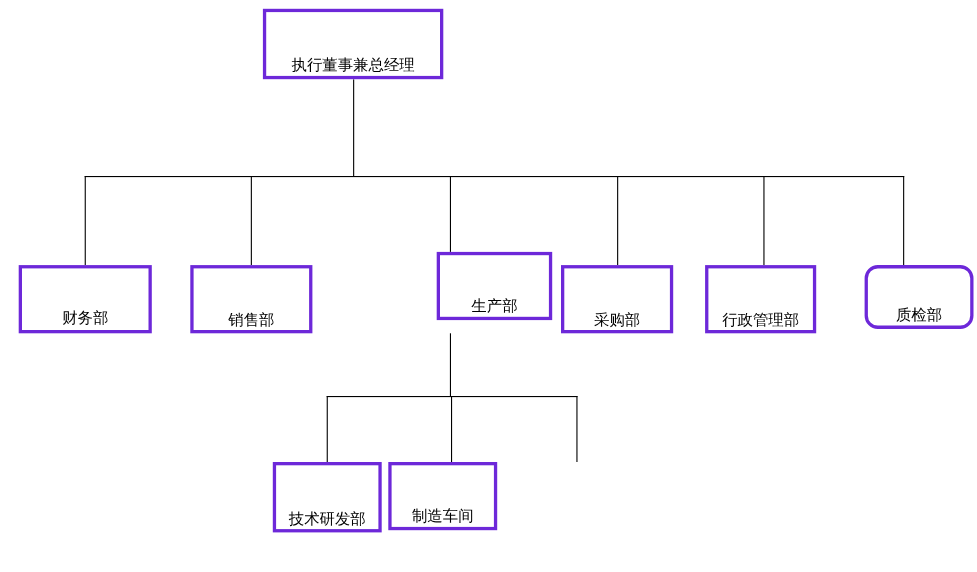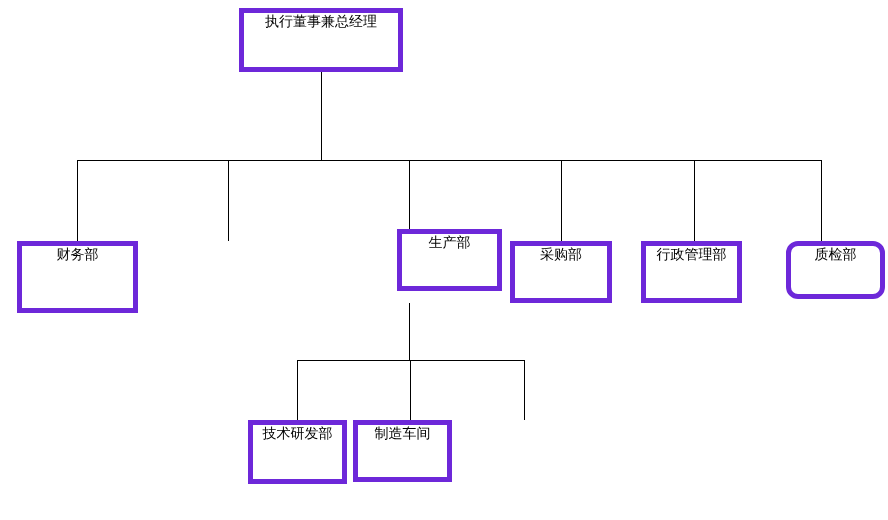--- a/index.html
+++ b/index.html
@@ -13,24 +13,24 @@
   #chart-root {
     position: relative;
     width: 888px;
     height: 520px;
     background: #ffffff;
     overflow: hidden;
   }
   .node {
     position: absolute;
     box-sizing: border-box;
-    border: 5px solid #6d28d9;
+    border: 3px solid #6d28d9;
     background: #ffffff;
     display: flex;
-    align-items: flex-start;
+    align-items: flex-end;
     justify-content: center;
     font-size: 14px;
     color: #000000;
     line-height: 1.2;
     white-space: nowrap;
     z-index: 2;
   }
   .line {
     position: absolute;
     background: #000000;
@@ -52,22 +52,25 @@
     <div class="line v" style="left: 694px; top: 160px; height: 81px;"></div>
     <div class="line v" style="left: 821px; top: 160px; height: 81px;"></div>
     <div class="line v" style="left: 409px; top: 303px; height: 57px;"></div>
     <div class="line h" style="left: 297px; top: 360px; width: 228px;"></div>
     <div class="line v" style="left: 297px; top: 360px; height: 60px;"></div>
     <div class="line v" style="left: 410px; top: 360px; height: 60px;"></div>
     <div class="line v" style="left: 524px; top: 360px; height: 60px;"></div>
     <div class="node" style="left: 239px; top: 8px; width: 164px; height: 64px;">
       <span>执行董事兼总经理</span>
     </div>
-    <div class="node" style="left: 17px; top: 241px; width: 121px; height: 72px;">
+    <div class="node" style="left: 17px; top: 241px; width: 121px; height: 62px; font-family: Liberation Mono, monospace;">
       <span>财务部</span>
+    </div>
+    <div class="node" style="left: 173px; top: 241px; width: 111px; height: 62px;">
+      <span>销售部</span>
     </div>
     <div class="node" style="left: 357px; top: 229px; width: 105px; height: 62px; margin-left: 40px;">
       <span>生产部</span>
     </div>
     <div class="node" style="left: 510px; top: 241px; width: 102px; height: 62px;">
       <span>采购部</span>
     </div>
     <div class="node" style="left: 641px; top: 241px; width: 101px; height: 62px;">
       <span>行政管理部</span>
     </div>

